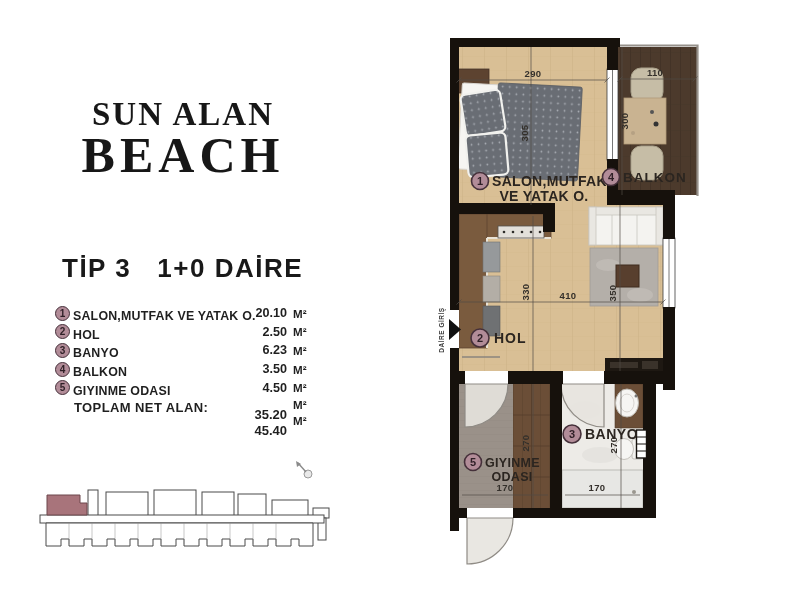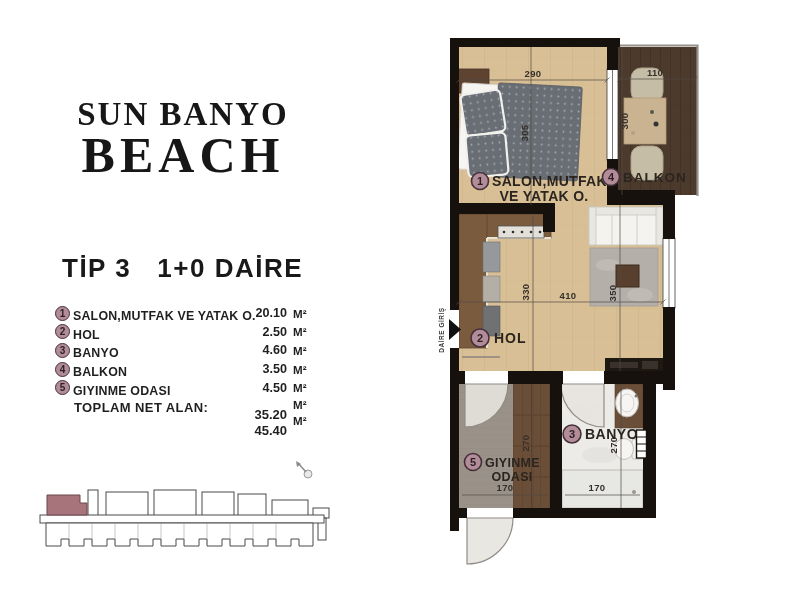--- a/index.html
+++ b/index.html
@@ -36,21 +36,21 @@
   .floorplan{position:absolute;left:435px;top:25px;}
   .dimtxt{font-size:9.5px;font-weight:bold;fill:#34302b;letter-spacing:0.3px;}
   .roomtxt{font-weight:bold;fill:#2b2520;}
   .numtxt{font-size:11px;font-weight:bold;fill:#2e1f26;}
 </style>
 </head>
 <body>
 <div class="stage">
 
   <div class="brand">
-    <div class="brand-line1">SUN BANYO</div>
+    <div class="brand-line1">SUN ALAN</div>
     <div class="brand-line2">BEACH</div>
   </div>
 
   <div class="unit-type">TİP 3   1+0 DAİRE</div>
 
   <div class="legend">
     <div class="lrow">
       <span class="lnum">1</span>
       <span class="lname">SALON,MUTFAK VE YATAK O.</span>
       <span class="lval">20.10</span>
@@ -58,21 +58,21 @@
     </div>
     <div class="lrow">
       <span class="lnum">2</span>
       <span class="lname">HOL</span>
       <span class="lval">2.50</span>
       <span class="lunit">M²</span>
     </div>
     <div class="lrow">
       <span class="lnum">3</span>
       <span class="lname">BANYO</span>
-      <span class="lval">4.60</span>
+      <span class="lval">6.23</span>
       <span class="lunit">M²</span>
     </div>
     <div class="lrow">
       <span class="lnum">4</span>
       <span class="lname">BALKON</span>
       <span class="lval">3.50</span>
       <span class="lunit">M²</span>
     </div>
     <div class="lrow">
       <span class="lnum">5</span>

